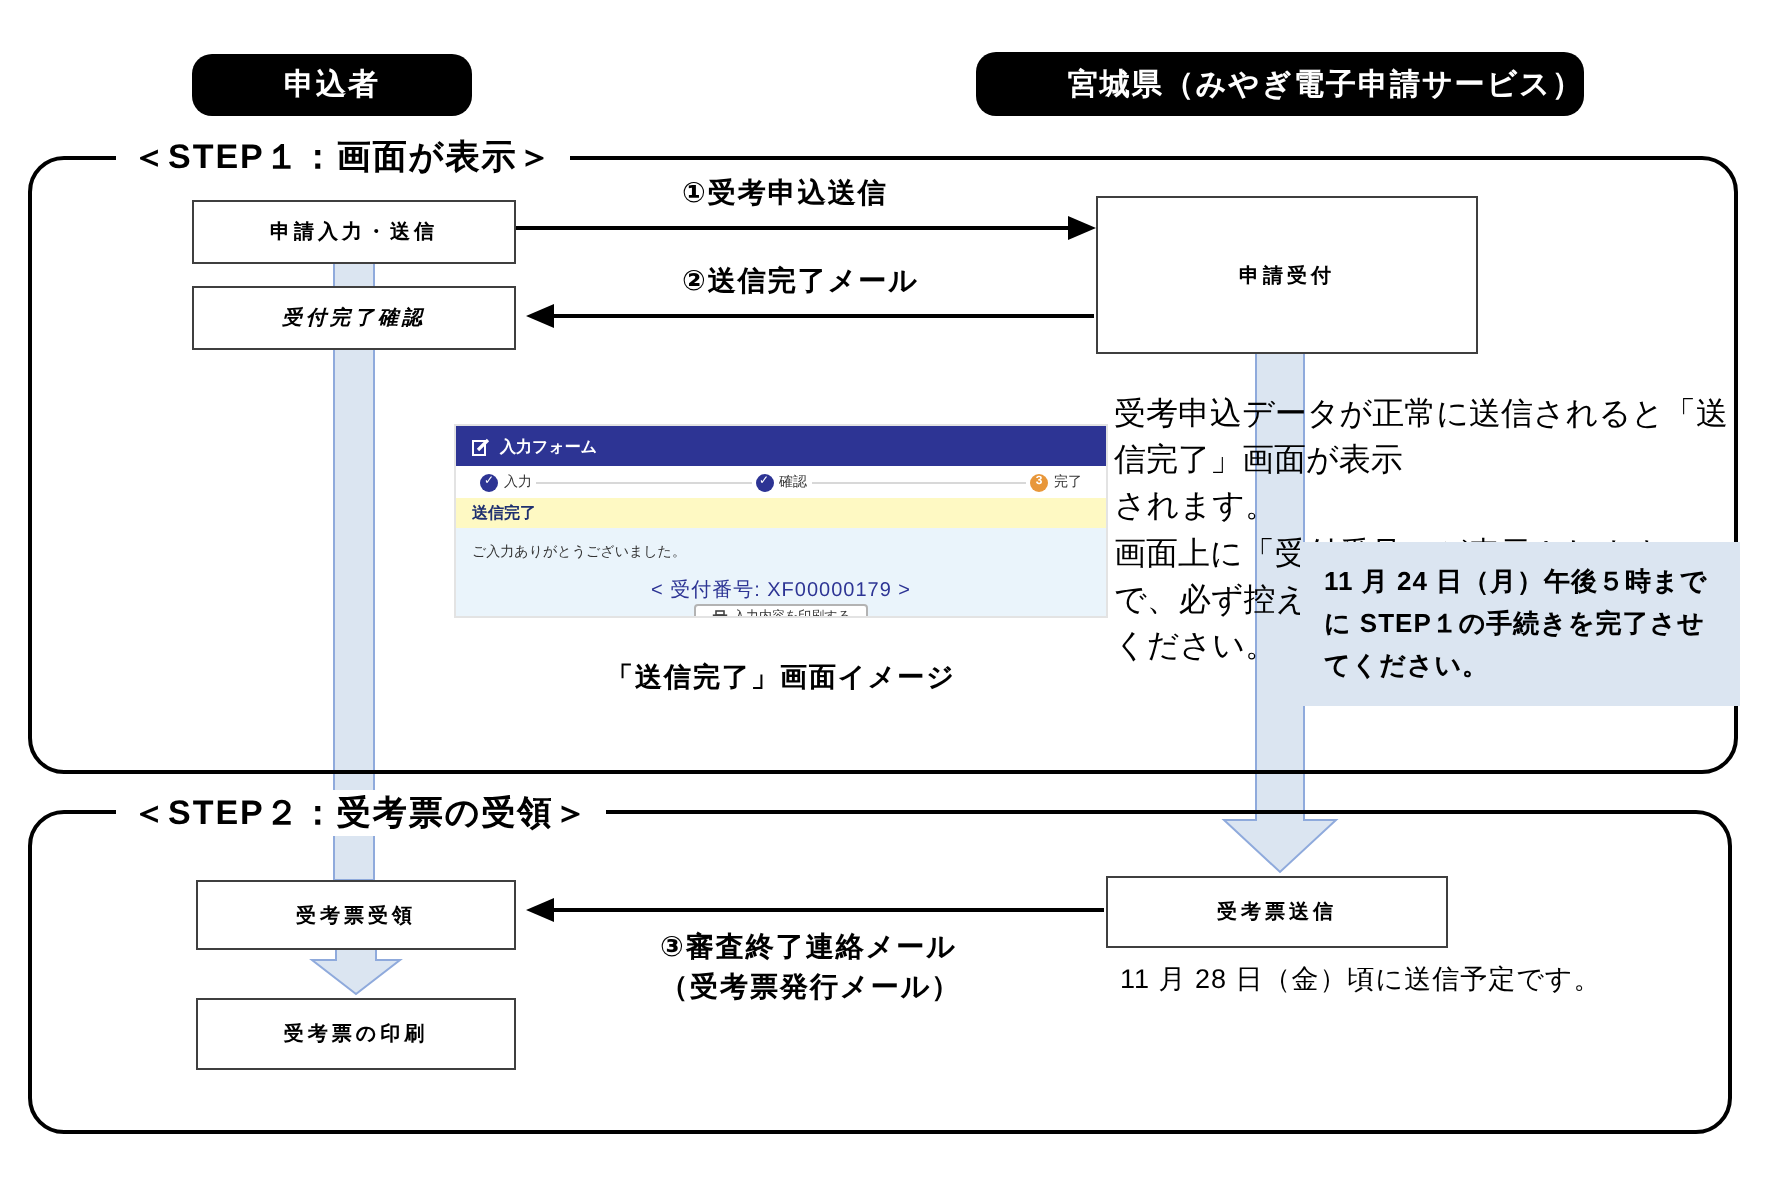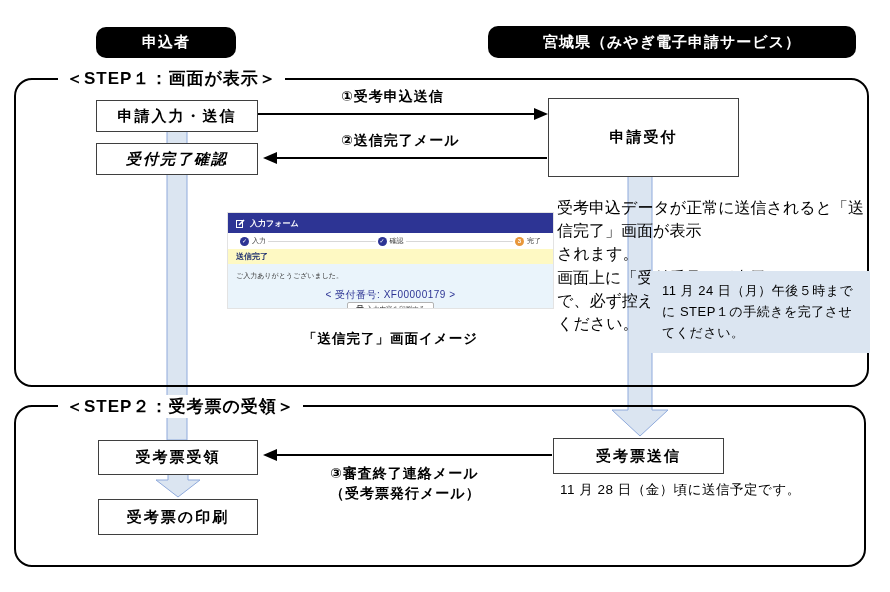--- a/index.html
+++ b/index.html
@@ -18,21 +18,21 @@
     position:absolute;border:2.5px solid #000;border-radius:18px;background:transparent;z-index:2;
   }
   .step-title{
     position:absolute;background:#fff;padding:0 8px;font-weight:bold;font-size:17px;
     letter-spacing:1px;z-index:3;white-space:nowrap;
   }
   
   .fbox{
     position:absolute;background:#fff;border:1.5px solid #3f3f3f;
     display:flex;align-items:center;justify-content:center;
-    font-weight:bold;font-size:15px;letter-spacing:2px;z-index:3;white-space:nowrap;
+    font-weight:bold;font-size:10px;letter-spacing:2px;z-index:3;white-space:nowrap;
   }
   
   .arrow-label{
     position:absolute;font-weight:bold;font-size:14px;letter-spacing:1px;z-index:3;white-space:pre-line;
   }
   .note-text{
     position:absolute;font-size:16px;line-height:1.45;z-index:3;white-space:pre-line;
   }
   .deadline{
     position:absolute;background:#dbe5f1;font-size:13px;line-height:1.6;
@@ -93,21 +93,21 @@
     <rect x="167" y="128" width="20" height="312" fill="#dbe5f1" stroke="#8faadc" stroke-width="1"></rect>
 
     <polygon points="168,472 188,472 188,480 200,480 178,497 156,480 168,480" fill="#dbe5f1" stroke="#8faadc" stroke-width="1"></polygon>
 
     <polygon points="628,173 652,173 652,410 668,410 640,436 612,410 628,410" fill="#dbe5f1" stroke="#8faadc" stroke-width="1"></polygon>
   </svg>
 
   <div class="actor" style="left:96px;top:27px;width:140px;height:31px;">
     <span>申込者</span>
   </div>
-  <div class="actor" style="left:488px;top:26px;width:368px;height:32px;">
+  <div class="actor" style="left:488px;top:26px;width:304px;height:32px;justify-content:flex-end;">
     <span>宮城県（みやぎ電子申請サービス）</span>
   </div>
 
   <div class="step-frame" style="left:14px;top:78px;width:851px;height:305px;"></div>
   <div class="step-title" style="left:58px;top:67px;">＜STEP１：画面が表示＞</div>
 
   <div class="step-frame" style="left:14px;top:405px;width:848px;height:158px;"></div>
   <div class="step-title" style="left:58px;top:395px;">＜STEP２：受考票の受領＞</div>
 
   <div class="fbox" style="left:96px;top:100px;width:160px;height:30px;">
@@ -121,21 +121,21 @@
   </div>
 
   <div class="arrow-label" style="left:341px;top:88px;">①受考申込送信</div>
   <div class="arrow-label" style="left:341px;top:132px;">②送信完了メール</div>
 
   <div class="note-text" style="left:557px;top:196px;width:322px;">受考申込データが正常に送信されると「送信完了」画面が表示
 されます。
 画面上に「受付番号」が表示されますので、必ず控えておいて
 ください。</div>
 
-  <div class="deadline" style="left:650px;top:271px;width:196px;">11 月 24 日（月）午後５時まで
+  <div class="deadline" style="left:650px;top:271px;width:196px;font-weight:bold;">11 月 24 日（月）午後５時まで
 に STEP１の手続きを完了させ
 てください。</div>
 
   <div class="shot">
     <div class="shot-header">
       <svg width="9" height="9" viewBox="0 0 9 9">
         <rect x="0.5" y="1.5" width="6" height="7" fill="none" stroke="#fff" stroke-width="1"></rect>
         <line x1="3" y1="6" x2="8" y2="1" stroke="#fff" stroke-width="1.6"></line>
       </svg>
       <span>入力フォーム</span>

